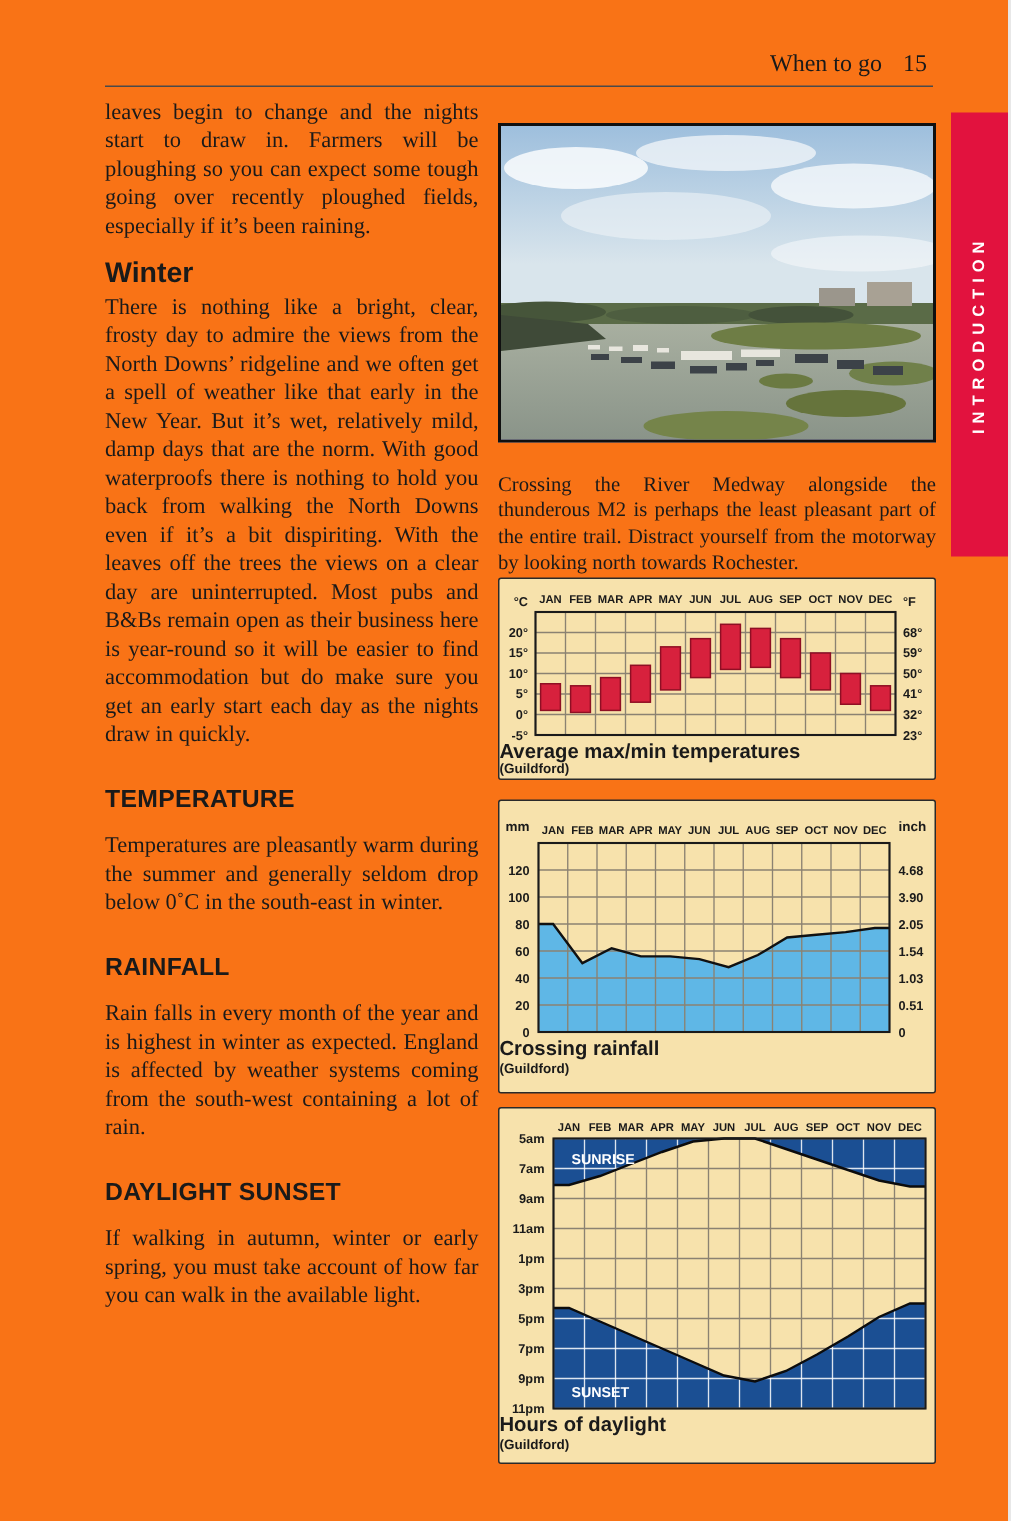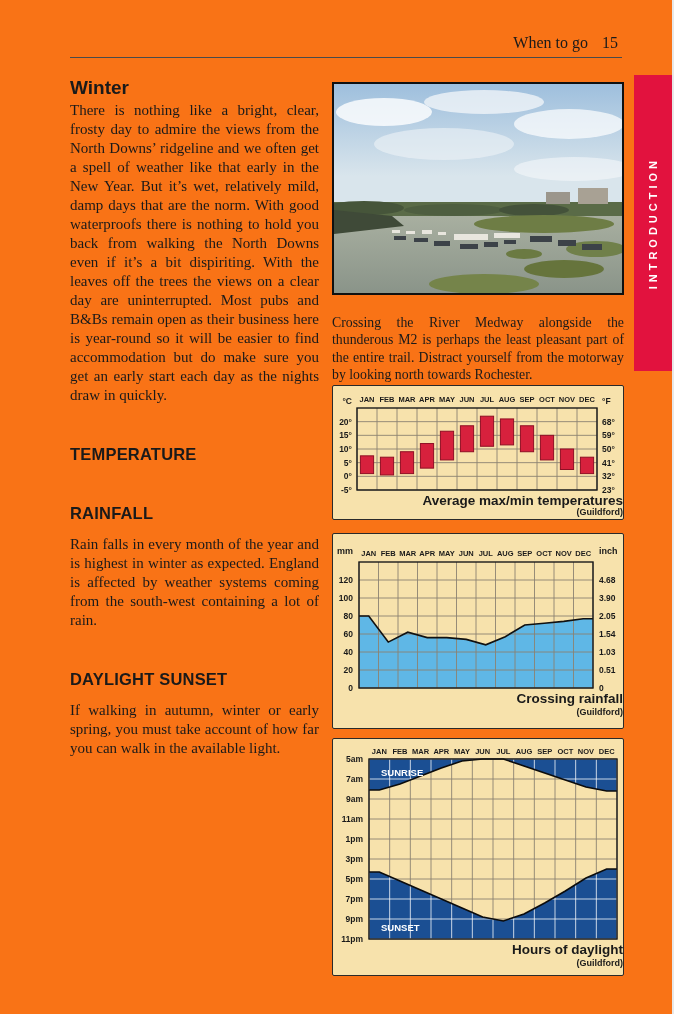--- a/index.html
+++ b/index.html
@@ -11,29 +11,29 @@
   .head-rule{position:absolute;top:57px;left:70px;width:552px;border-top:1.2px solid #4a4a4a;}
   
   .side-tab{position:absolute;top:75px;right:0;width:38px;height:296px;background:#E2123E;
             display:flex;align-items:center;justify-content:center;}
   .side-tab span{writing-mode:vertical-rl;transform:rotate(180deg);color:#fff;
             font-family:"Liberation Sans",sans-serif;font-weight:bold;font-size:11px;letter-spacing:4px;}
   
   .left-col{position:absolute;left:70px;top:66px;width:249px;}
   .left-col p{margin:0;font-size:15px;line-height:19px;text-align:justify;}
   .h-sub{font-family:"Liberation Sans",sans-serif;font-weight:bold;font-size:19px;margin:11px 0 2px;}
-  .h-section{font-family:"Liberation Sans",sans-serif;font-weight:bold;font-size:16.5px;margin:40px 0 12px;letter-spacing:.2px;}
+  .h-section{font-family:"Liberation Sans",sans-serif;font-weight:bold;font-size:16.5px;margin:24px 0 12px;letter-spacing:.2px;}
   
   .photo-frame{position:absolute;left:332px;top:82px;width:288px;height:209px;border:2px solid #101010;background:#aac;}
   .photo-caption{position:absolute;left:332px;top:300px;width:292px;font-size:13.8px;line-height:17.5px;text-align:justify;}
   .chart-box{position:absolute;left:332px;width:290px;background:#F7E2AC;border:1.6px solid #2a2a2a;border-radius:2px;}
   #chart-temp{top:385px;height:133px;}
   #chart-rain{top:533px;height:194px;}
   #chart-day{top:738px;height:236px;}
-  .chart-title,.chart-subtitle{position:absolute;left:0;width:100%;text-align:right;
+  .chart-title,.chart-subtitle{position:absolute;left:0;width:100%;text-align:left;
       font-family:"Liberation Sans",sans-serif;font-weight:bold;color:#1a1a1a;}
   .chart-title{font-size:13.5px;}
   .chart-subtitle{font-size:9px;}
   .c1-title{top:107px}.c1-sub{top:121px}
   .c2-title{top:157px}.c2-sub{top:173px}
   .c3-title{top:203px}.c3-sub{top:219px}
   svg text{font-family:"Liberation Sans",sans-serif;}
 </style>
 </head>
 <body>
@@ -43,23 +43,25 @@
   <div class="running-head">
     <span>When to go</span><span class="pageno">15</span>
   </div>
   <div class="head-rule"></div>
 
   <div class="side-tab">
     <span>INTRODUCTION</span>
   </div>
 
   <div class="left-col">
+    <p>leaves begin to change and the nights start to draw in. Farmers will be ploughing so you can expect some tough going over recently ploughed fields, especially if it’s been raining.</p>
     <div class="h-sub">Winter</div>
     <p>There is nothing like a bright, clear, frosty day to admire the views from the North Downs’ ridgeline and we often get a spell of weather like that early in the New Year. But it’s wet, relatively mild, damp days that are the norm. With good waterproofs there is nothing to hold you back from walking the North Downs even if it’s a bit dispiriting. With the leaves off the trees the views on a clear day are uninterrupted. Most pubs and B&amp;Bs remain open as their business here is year-round so it will be easier to find accommodation but do make sure you get an early start each day as the nights draw in quickly.</p>
     <div class="h-section">TEMPERATURE</div>
+    <p>Temperatures are pleasantly warm during the summer and generally seldom drop below 0˚C in the south-east in winter.</p>
     <div class="h-section">RAINFALL</div>
     <p>Rain falls in every month of the year and is highest in winter as expected. England is affected by weather systems coming from the south-west containing a lot of rain.</p>
     <div class="h-section">DAYLIGHT SUNSET</div>
     <p>If walking in autumn, winter or early spring, you must take account of how far you can walk in the available light.</p>
   </div>
 
   <div class="photo-frame">
     <svg width="288" height="209" viewBox="0 0 288 209">
       <defs>
         <linearGradient id="sky" x1="0" y1="0" x2="0" y2="1">

